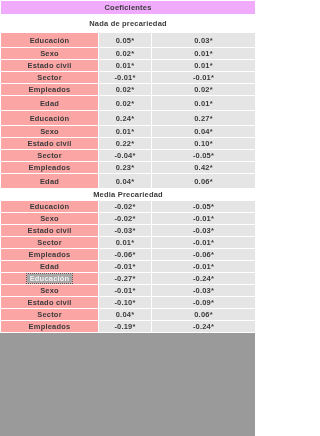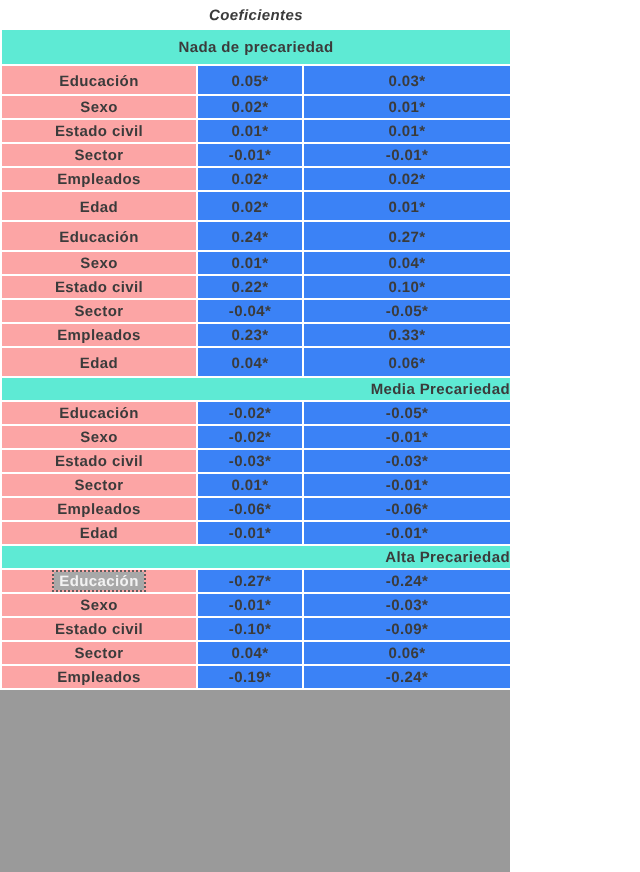--- a/index.html
+++ b/index.html
@@ -37,58 +37,57 @@
     vertical-align: middle;
     font-size: 7.5px;
     font-weight: bold;
     letter-spacing: 0.2px;
     color: #3b3b3b;
     white-space: nowrap;
   }
 
   
   .title-cell {
-    background: #ffffff;
+    background: #f0abfc;
     color: #ffffff;
     height: 13px;
     font-size: 8px;
     letter-spacing: 0.3px;
-    font-style: italic;
   }
 
   
   .yh-blank {
     background: #ebebeb;
     height: 14px;
   }
   .yh-year {
     background: #ebebeb;
     height: 14px;
     color: #3b3b3b;
     font-size: 7.5px;
   }
 
   
   .section-cell {
-    background: #5eead4;
+    background: #ffffff;
     color: #ffffff;
     height: 17px;
     font-size: 8px;
     letter-spacing: 0.3px;
   }
-  .section-cell.thin { height: 11px; text-align: right; }
+  .section-cell.thin { height: 11px; }
 
   
   .rlabel {
     background: #fca5a5;
     color: #3f3f3f;
     font-size: 7.5px;
   }
   .rval {
-    background: #3b82f6;
+    background: #e5e5e5;
     color: #3b3b3b;
     font-size: 7.5px;
   }
   tr.r-tall td { height: 14px; }
   tr.r-short td { height: 11px; }
 
   
   .rlabel .sel-box {
     display: inline-block;
     padding: 0 3px;
@@ -161,21 +160,21 @@
           <td class="rval">0.10*</td>
         </tr>
         <tr class="r-short">
           <td class="rlabel">Sector</td>
           <td class="rval">-0.04*</td>
           <td class="rval">-0.05*</td>
         </tr>
         <tr class="r-short">
           <td class="rlabel">Empleados</td>
           <td class="rval">0.23*</td>
-          <td class="rval">0.33*</td>
+          <td class="rval">0.42*</td>
         </tr>
         <tr class="r-tall">
           <td class="rlabel">Edad</td>
           <td class="rval">0.04*</td>
           <td class="rval">0.06*</td>
         </tr>
         <tr>
           <td class="section-cell thin" colspan="3">Media Precariedad</td>
         </tr>
         <tr class="r-short">
@@ -201,23 +200,20 @@
         <tr class="r-short">
           <td class="rlabel">Empleados</td>
           <td class="rval">-0.06*</td>
           <td class="rval">-0.06*</td>
         </tr>
         <tr class="r-short">
           <td class="rlabel">Edad</td>
           <td class="rval">-0.01*</td>
           <td class="rval">-0.01*</td>
         </tr>
-        <tr>
-          <td class="section-cell thin" colspan="3">Alta Precariedad</td>
-        </tr>
         <tr class="r-short">
           <td class="rlabel"><span class="sel-box">Educación</span></td>
           <td class="rval">-0.27*</td>
           <td class="rval">-0.24*</td>
         </tr>
         <tr class="r-short">
           <td class="rlabel">Sexo</td>
           <td class="rval">-0.01*</td>
           <td class="rval">-0.03*</td>
         </tr>

